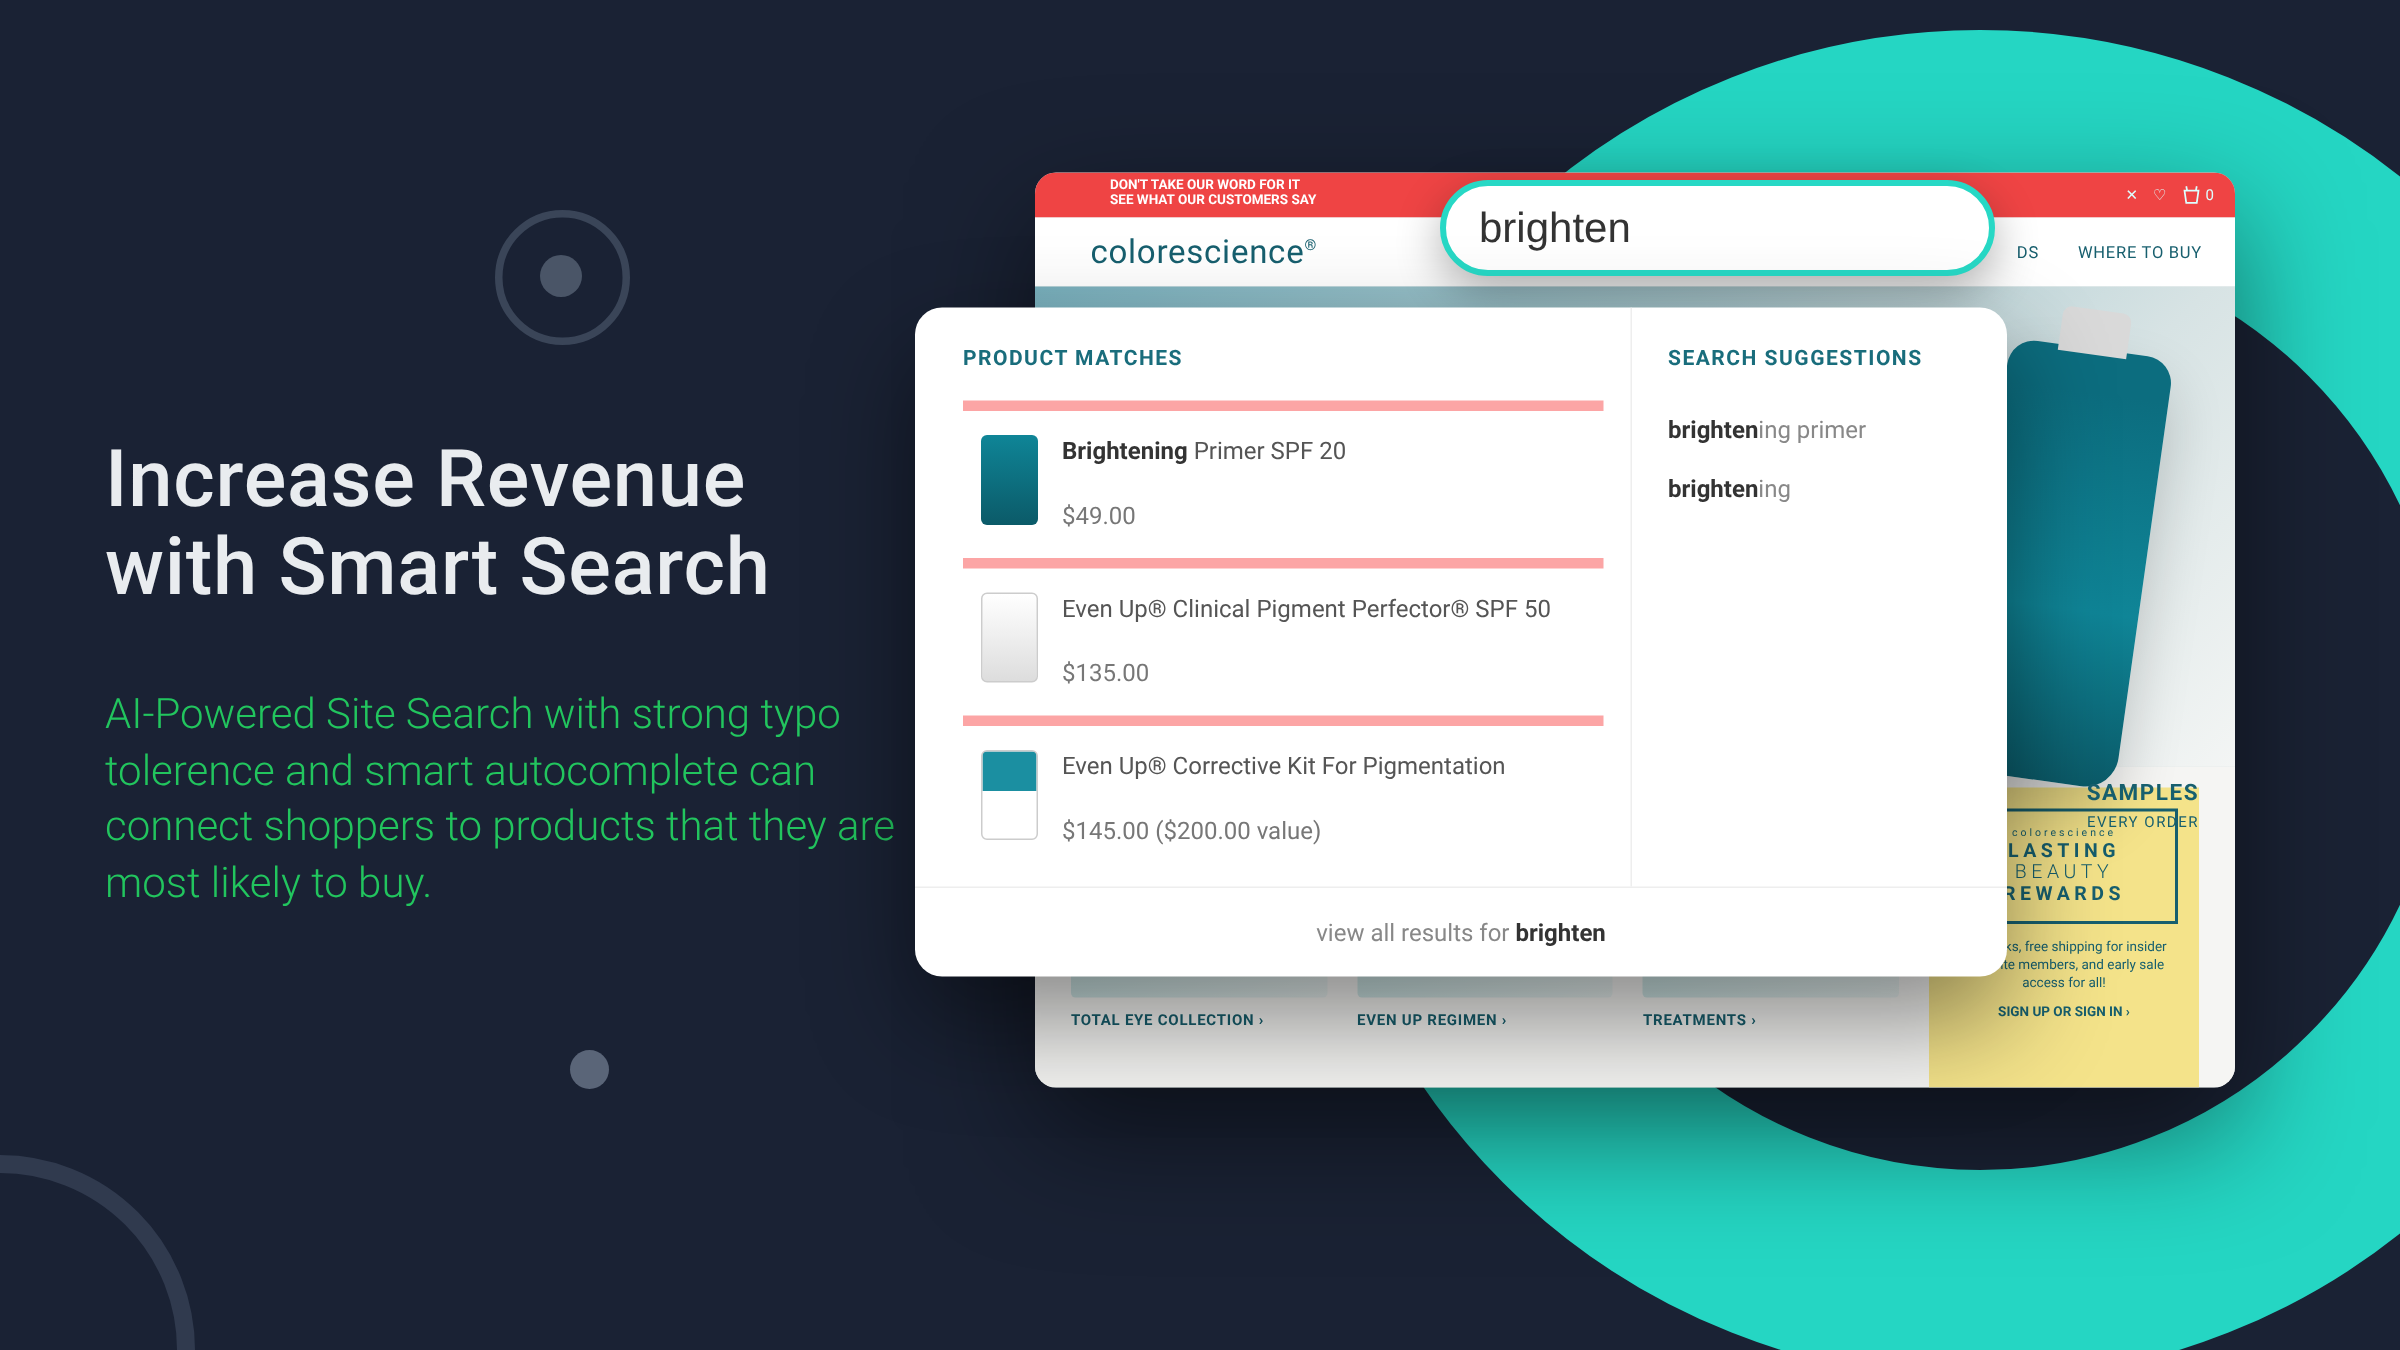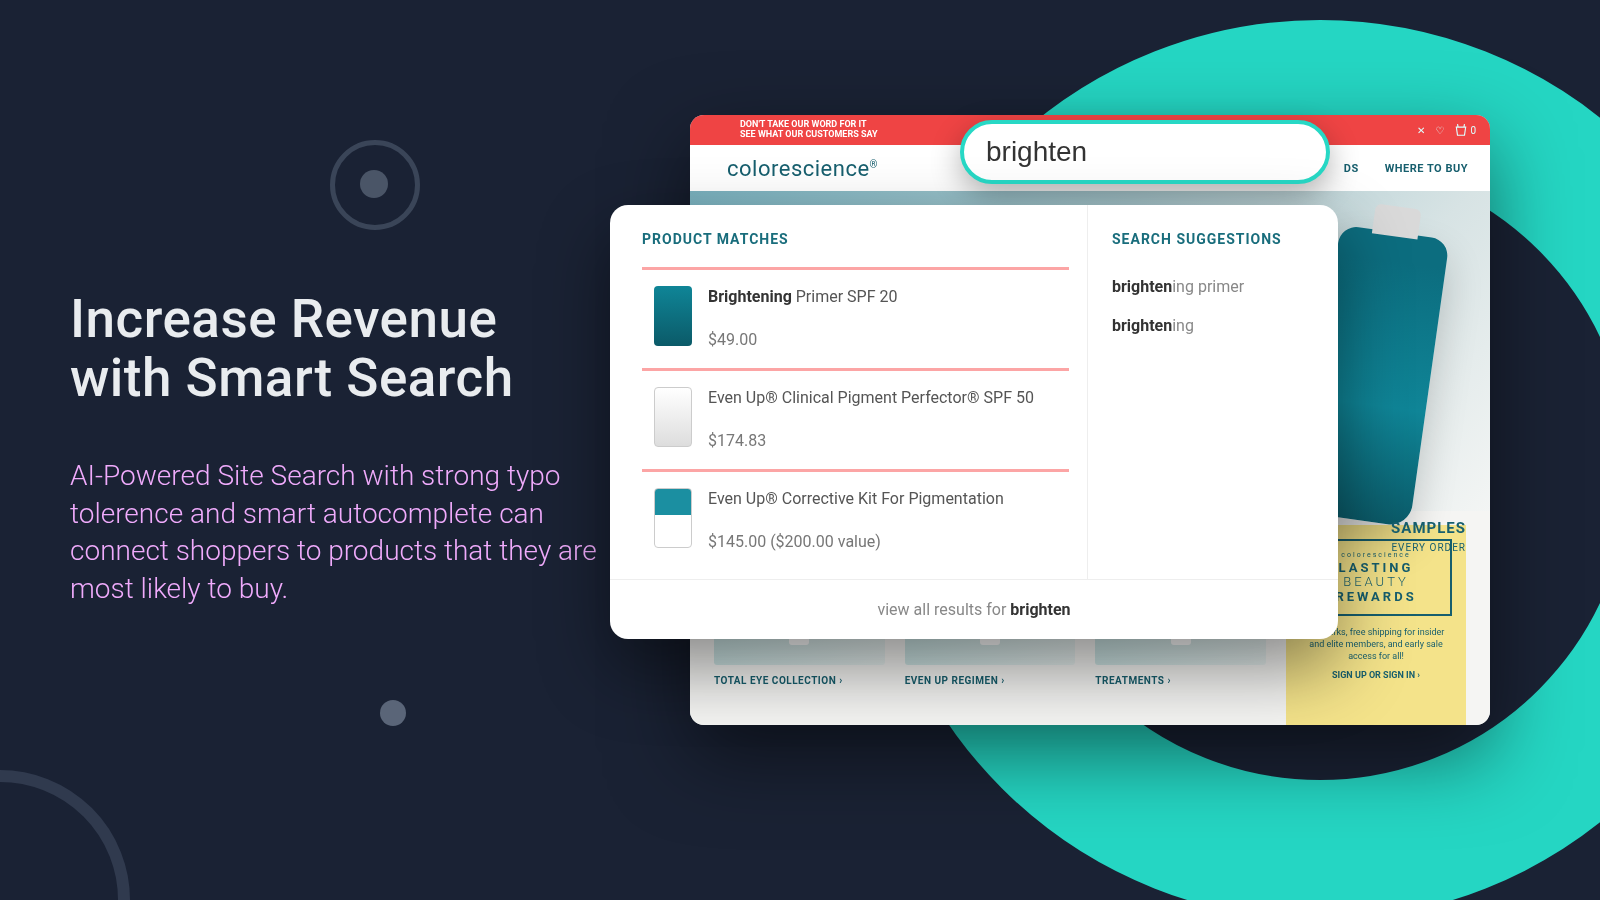--- a/index.html
+++ b/index.html
@@ -18,21 +18,21 @@
   .bg-dot2 { position:absolute; width:26px; height:26px; border-radius:50%; background:#5a6578; left:380px; top:700px; }
   .bg-arc { position:absolute; width:260px; height:260px; border-radius:50%; border:12px solid #303a4e; left:-130px; bottom:-130px; }
 
   .hero {
     position:absolute; left:70px; top:290px; width:540px; color:#e9ecef;
   }
   .hero h1 {
     font-size:53px; font-weight:500; line-height:1.12; letter-spacing:.5px;
   }
   .hero p {
-    margin-top:48px; font-size:28px; line-height:1.35; color:#f0abfc; font-weight:300;
+    margin-top:48px; font-size:28px; line-height:1.35; color:#22c55e; font-weight:300;
   }
 
   
   .mock {
     position:absolute; left:690px; top:115px; width:800px; height:610px;
     background:#dbe3e2; border-radius:14px; overflow:hidden;
     box-shadow:0 30px 80px rgba(0,0,0,.5);
   }
   .topbar {
     background:#ef4444; height:30px; display:flex; align-items:center; justify-content:space-between; padding:0 14px;
@@ -40,21 +40,21 @@
   .topbar-msg { color:#fff; font-size:9px; font-weight:700; line-height:1.1; margin-left:36px; }
   .topbar-icons { display:flex; gap:10px; align-items:center; color:#dff; font-size:13px; }
   .topbar-icons span { display:inline-flex; align-items:center; gap:2px; font-size:10px; }
 
   .navbar {
     background:#fff; height:46px; display:flex; align-items:center; padding:0 22px; gap:11px;
     font-size:12px; color:#175f6e; letter-spacing:.5px;
   }
   .brand { font-size:22px; font-weight:400; color:#175f6e; letter-spacing:.5px; margin-left:15px; }
   .brand sup { font-size:10px; }
-  .navlinks { margin-left:auto; display:flex; gap:26px; font-weight:700; font-size:11px; }
+  .navlinks { margin-left:auto; display:flex; gap:26px; font-weight:400; font-size:11px; }
 
   .hero-img {
     height:320px; background:linear-gradient(135deg,#79b0bd 0%,#a9c9cf 40%,#d7e3e4 70%,#f3f5f4 100%);
     position:relative;
   }
   .hero-bottle {
     position:absolute; right:60px; top:40px; width:110px; height:290px;
     background:linear-gradient(180deg,#0c6d7f 10%,#0f8597 60%,#0b5a68 100%);
     border-radius:18px 18px 22px 22px; transform:rotate(8deg);
     box-shadow:0 20px 40px rgba(0,0,0,.2);
@@ -100,21 +100,21 @@
   
   .dropdown {
     position:absolute; left:610px; top:205px; width:728px;
     background:#ffffff; border-radius:18px; box-shadow:0 30px 70px rgba(0,0,0,.45);
     overflow:hidden;
   }
   .dd-cols { display:flex; }
   .dd-left { flex:1; padding:26px 18px 10px 32px; border-right:1px solid #eee; }
   .dd-right { width:250px; padding:26px 24px; }
   .dd-h { font-size:14px; font-weight:700; color:#196d7c; letter-spacing:1px; margin-bottom:20px; }
-  .prod { display:flex; gap:16px; padding:16px 12px; border-top:3px solid #fca5a5; }
+  .prod { display:flex; gap:16px; padding:16px 12px; border-top:7px solid #fca5a5; }
   .prod:first-of-type { border-top:none; }
   .pimg { width:38px; height:60px; background:linear-gradient(#0f8597,#0b5a68); border-radius:4px; flex-shrink:0; }
   .pimg.white { background:linear-gradient(#fff,#ddd); border:1px solid #ccc; }
   .pimg.kit { background:linear-gradient(180deg,#1b8fa1 45%,#fff 45%); border:1px solid #ccc; }
   .pinfo { font-size:16px; color:#555; line-height:1.4; }
   .pinfo .name {  }
   .pinfo .name b { font-weight:700; color:#333; }
   .pinfo .price { margin-top:21px; color:#777; }
   .sugg { font-size:16px; color:#888; padding:10px 0; }
   .sugg b { color:#333; font-weight:700; }
@@ -222,21 +222,21 @@
         <div class="pimg"></div>
         <div class="pinfo">
           <div class="name"><b>Brightening</b><span> Primer SPF 20</span></div>
           <div class="price">$49.00</div>
         </div>
       </div>
       <div class="prod">
         <div class="pimg white"></div>
         <div class="pinfo">
           <div class="name"><b></b><span>Even Up® Clinical Pigment Perfector® SPF 50</span></div>
-          <div class="price">$174.83</div>
+          <div class="price">$135.00</div>
         </div>
       </div>
       <div class="prod">
         <div class="pimg kit"></div>
         <div class="pinfo">
           <div class="name"><b></b><span>Even Up® Corrective Kit For Pigmentation</span></div>
           <div class="price">$145.00  ($200.00 value)</div>
         </div>
       </div>
     </div>

